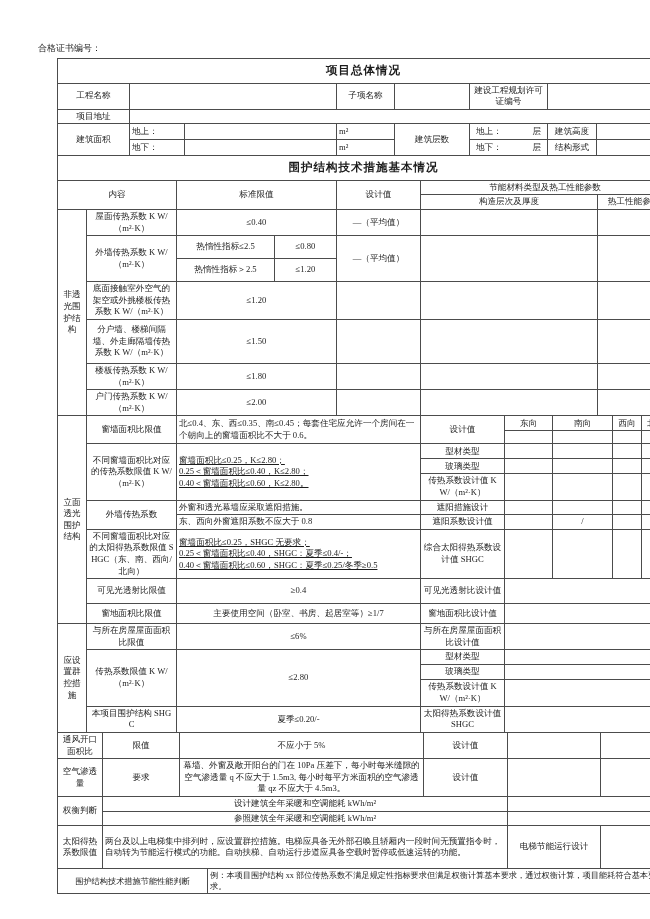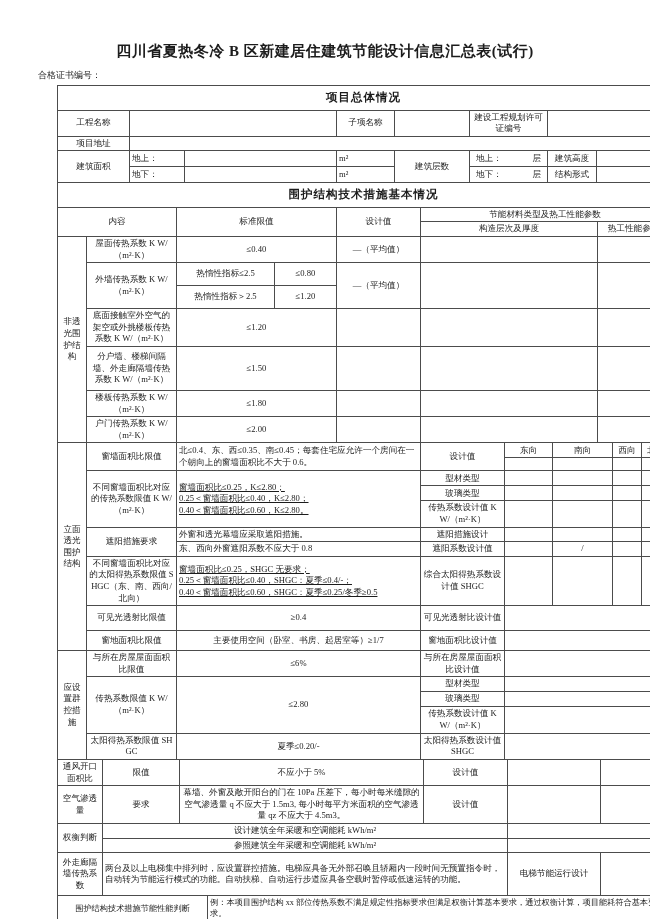--- a/index.html
+++ b/index.html
@@ -29,21 +29,20 @@
   td.multiline{white-space:pre-line;text-align:left;text-decoration:underline;}
   td.small{font-size:8.2px;}
   .split{display:flex;justify-content:space-between;padding:0 4px;}
   .blank-cell{background:#ffffff;}
 </style>
 </head>
 <body>
 
 <div class="page">
 
-  <div class="doc-title">四川省夏热冬冷 B 区新建居住建筑节能设计信息汇总表(试行)</div>
   <div class="cert-line">合格证书编号：</div>
 
   <div class="tbl-wrap">
 
   <table>
     <colgroup>
       <col style="width:72px">
           <col style="width:55px">
           <col style="width:152px">
           <col style="width:58px">
@@ -212,21 +211,21 @@
       <td class="blank-cell"></td>
     </tr>
     <tr style="height:23px">
       <td>传热系数设计值 K W/（m²·K）</td>
       <td class="blank-cell"></td>
       <td colspan="2" class="blank-cell"></td>
       <td class="blank-cell"></td>
       <td class="blank-cell"></td>
     </tr>
     <tr style="height:14px">
-      <td rowspan="2">遮阳措施要求</td>
+      <td rowspan="2">外墙传热系数</td>
       <td colspan="3" class="left">外窗和透光幕墙应采取遮阳措施。</td>
       <td>遮阳措施设计</td>
       <td class="blank-cell"></td>
       <td colspan="2" class="blank-cell"></td>
       <td class="blank-cell"></td>
       <td class="blank-cell"></td>
     </tr>
     <tr style="height:14px">
       <td colspan="3" class="left">东、西向外窗遮阳系数不应大于 0.8</td>
       <td>遮阳系数设计值</td>
@@ -274,21 +273,21 @@
     </tr>
     <tr style="height:14px">
       <td>玻璃类型</td>
       <td colspan="5" class="blank-cell"></td>
     </tr>
     <tr style="height:27px">
       <td>传热系数设计值 K W/（m²·K）</td>
       <td colspan="5" class="blank-cell"></td>
     </tr>
     <tr style="height:21px">
-      <td>太阳得热系数限值 SHGC</td>
+      <td>本项目围护结构 SHGC</td>
       <td colspan="3">夏季≤0.20/-</td>
       <td>太阳得热系数设计值 SHGC</td>
       <td colspan="5" class="blank-cell"></td>
     </tr>
   </tbody>
       </table>
 
   <table>
     <colgroup>
       <col style="width:45px">
@@ -318,21 +317,21 @@
     <tr style="height:13px">
       <td rowspan="2">权衡判断</td>
       <td colspan="3">设计建筑全年采暖和空调能耗 kWh/m²</td>
       <td colspan="2" class="blank-cell"></td>
     </tr>
     <tr style="height:13px">
       <td colspan="3">参照建筑全年采暖和空调能耗 kWh/m²</td>
       <td colspan="2" class="blank-cell"></td>
     </tr>
     <tr style="height:43px">
-      <td>外走廊隔墙传热系数</td>
+      <td>太阳得热系数限值</td>
       <td colspan="3" class="left">两台及以上电梯集中排列时，应设置群控措施。电梯应具备无外部召唤且轿厢内一段时间无预置指令时，自动转为节能运行模式的功能。自动扶梯、自动运行步道应具备空载时暂停或低速运转的功能。</td>
       <td>电梯节能运行设计</td>
       <td class="blank-cell"></td>
     </tr>
   </tbody>
       </table>
 
   <table>
     <colgroup>
       <col style="width:150px">

